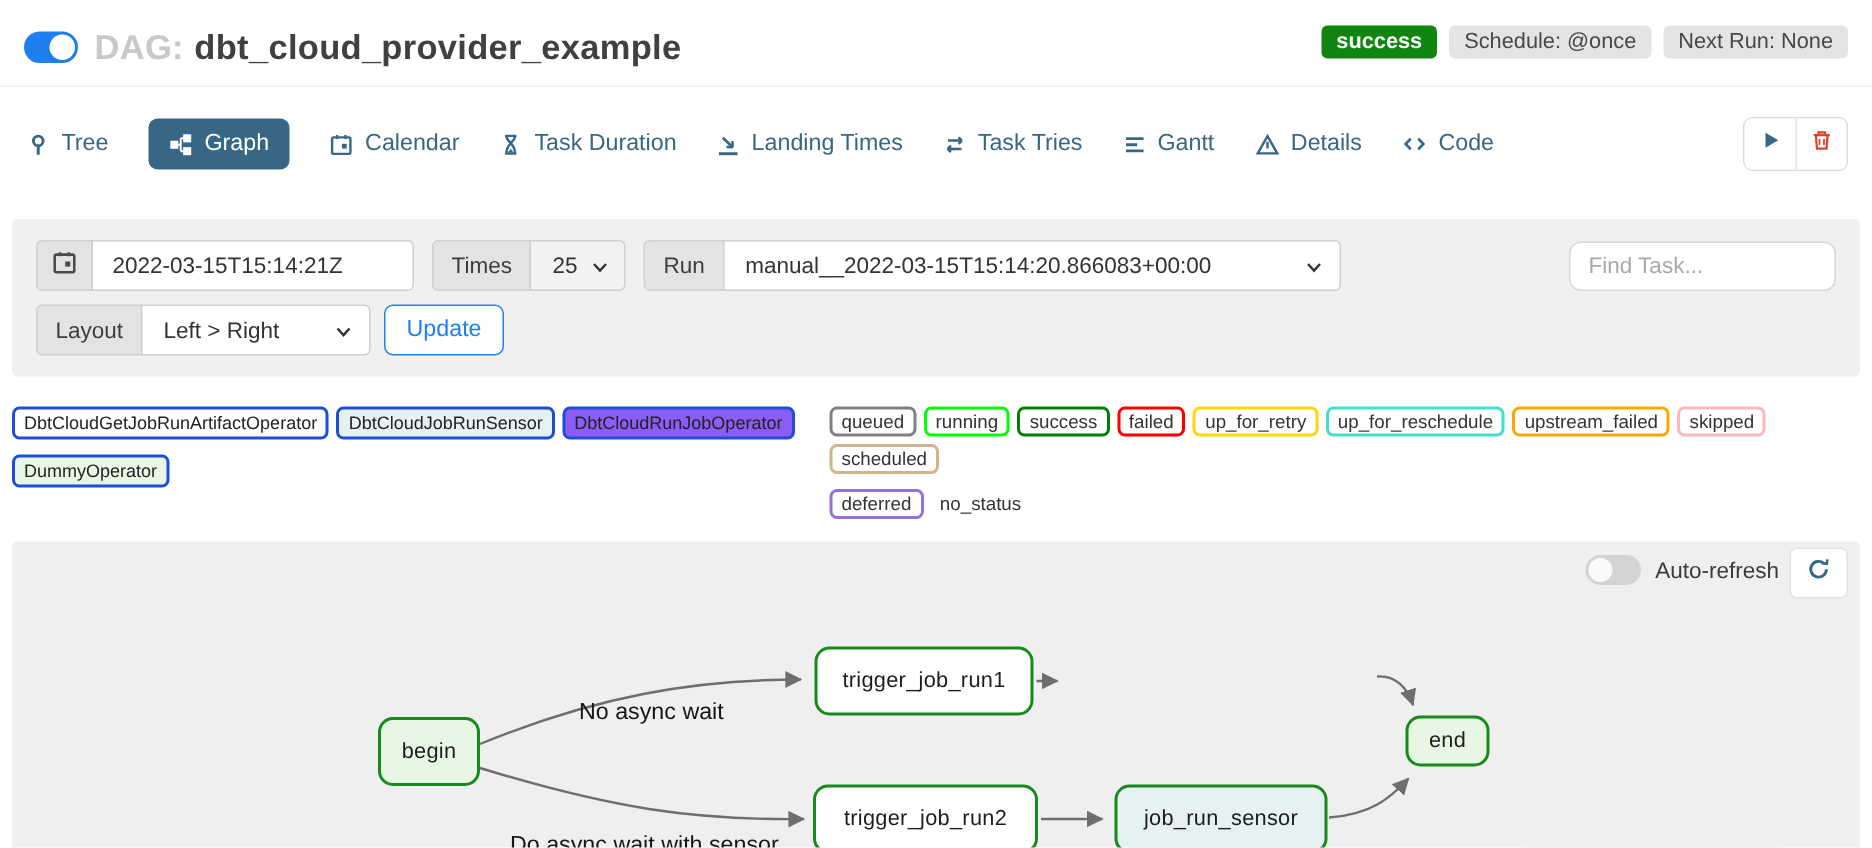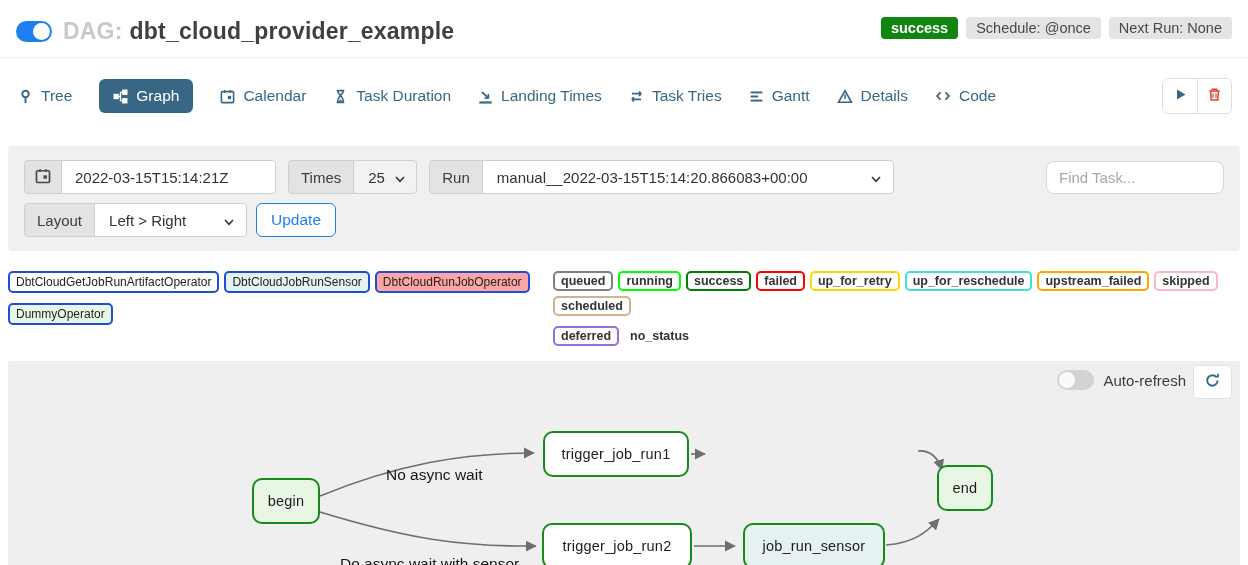--- a/index.html
+++ b/index.html
@@ -53,21 +53,21 @@
     border-radius:8px; background:#fff; font-size:15px; padding:0 12px; color:#ef4444;
     font-family:inherit; outline:none; }
   .find-task::placeholder { color:#a9a9a9; }
   .update-btn { margin-left:9px; height:34px; padding:0 14px; background:#fff;
     border:1.5px solid var(--accent-blue); color:var(--accent-blue); font-size:15.5px;
     border-radius:6px; cursor:pointer; font-family:inherit; }
 
   
   .legend { display:flex; align-items:flex-start; margin:20px 8px 0 8px; }
   .ops { width:545px; flex:none; display:flex; flex-wrap:wrap; gap:5px; }
-  .statuses { flex:1; display:flex; flex-wrap:wrap; gap:5px; align-items:center;font-weight:bold; }
+  .statuses { flex:1; display:flex; flex-wrap:wrap; gap:5px; align-items:center; }
   .op-badge { border:2px solid #1d4ed8; border-radius:5px; padding:2px 6px;
     font-size:12px; color:#222; white-space:nowrap; }
   .st-badge { border-width:2px; border-style:solid; border-radius:5px; padding:1px 6px;
     font-size:12.5px; color:#333; background:#fff; white-space:nowrap; }
   .st-badge.noborder { border:none; background:transparent; padding:3px 6px; }
   .flex-break { width:100%; height:0; }
 
   
   .graph-panel { position:relative; margin:15px 8px 0 8px; height:242px;
     background:#efefef; border-radius:3px; }
@@ -271,21 +271,21 @@
       </span>
     </div>
     <button class="update-btn">Update</button>
   </div>
 </div>
 
 <div class="legend">
   <div class="ops">
       <span class="op-badge" style="background: rgb(255, 255, 255);">DbtCloudGetJobRunArtifactOperator</span>
       <span class="op-badge" style="background: rgb(230, 241, 242);">DbtCloudJobRunSensor</span>
-      <span class="op-badge" style="background: #fca5a5;">DbtCloudRunJobOperator</span>
+      <span class="op-badge" style="background: #8b5cf6;">DbtCloudRunJobOperator</span>
       <span class="flex-break"></span>
       <span class="op-badge" style="background: rgb(232, 247, 228);">DummyOperator</span>
     </div>
   <div class="statuses">
       <span class="st-badge" style="border-color: rgb(128, 128, 128);">queued</span>
       <span class="st-badge" style="border-color: rgb(0, 255, 0);">running</span>
       <span class="st-badge" style="border-color: rgb(0, 128, 0);">success</span>
       <span class="st-badge" style="border-color: rgb(255, 0, 0);">failed</span>
       <span class="st-badge" style="border-color: rgb(255, 215, 0);">up_for_retry</span>
       <span class="st-badge" style="border-color: rgb(64, 224, 208);">up_for_reschedule</span>
@@ -325,18 +325,18 @@
       <path d="M312,151 C400,178 455,186 528,185" marker-end="url(#arrow)"></path>
       <path d="M683,93 L697,93" marker-end="url(#arrow)"></path>
       <path d="M910,90 C922,89 930,97 934,109" marker-end="url(#arrow)"></path>
       <path d="M686,185 L727,185" marker-end="url(#arrow)"></path>
       <path d="M878,184 C906,182 919,171 931,158" marker-end="url(#arrow)"></path>
     </g>
   </svg>
 
 <div class="node" style="left: 244px; top: 117px; width: 68px; height: 46px; background: rgb(232, 247, 228);">begin</div>
     <div class="node" style="left: 535px; top: 70px; width: 146px; height: 46px; background: rgb(255, 255, 255);">trigger_job_run1</div>
-    <div class="node" style="left: 929px; top: 104px; width: 56px; height: 46px; background: rgb(232, 247, 228); text-align: right;">end</div>
+    <div class="node" style="left: 929px; top: 116px; width: 56px; height: 34px; background: rgb(232, 247, 228); text-align: right;">end</div>
     <div class="node" style="left: 534px; top: 162px; width: 150px; height: 46px; background: rgb(255, 255, 255);">trigger_job_run2</div>
     <div class="node" style="left: 735px; top: 162px; width: 142px; height: 46px; background: rgb(230, 241, 242);">job_run_sensor</div>
     <div class="edge-label" style="left: 378px; top: 105px;">No async wait</div>
     <div class="edge-label" style="left: 332px; top: 194px;">Do async wait with sensor</div>
   </div>
 
 </body></html>

